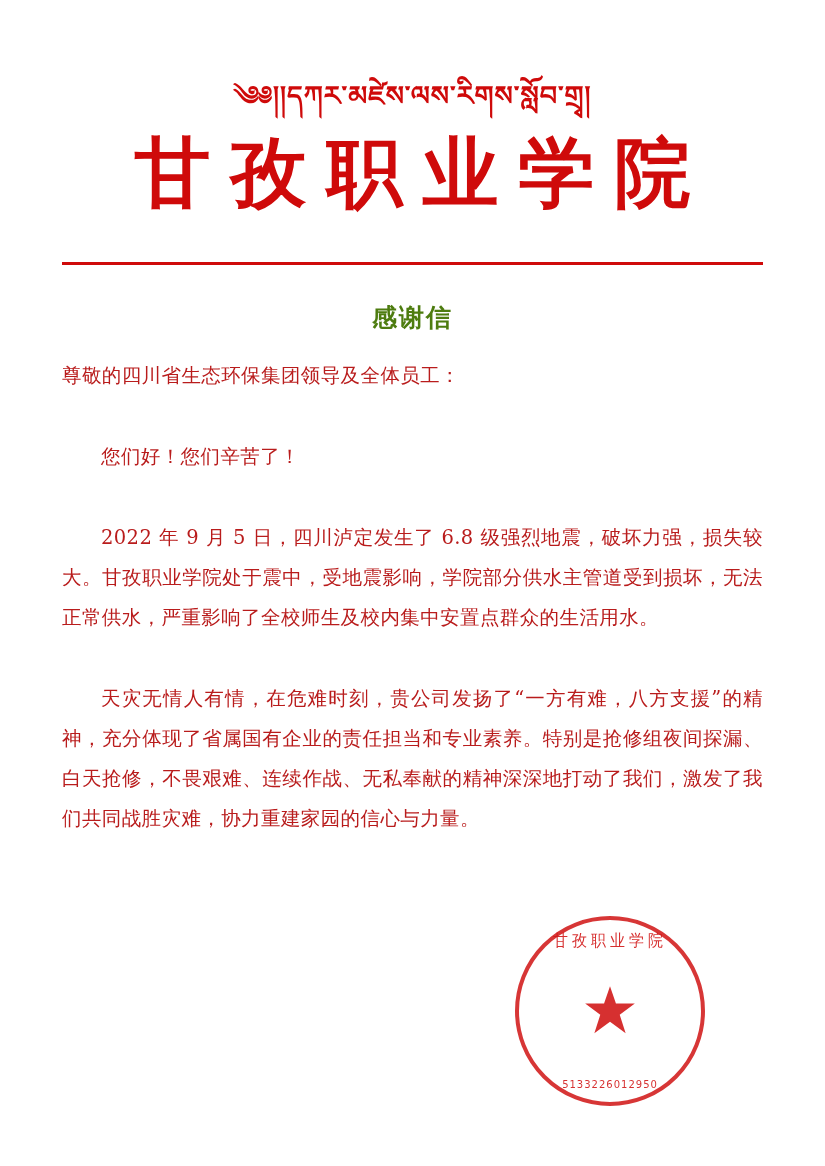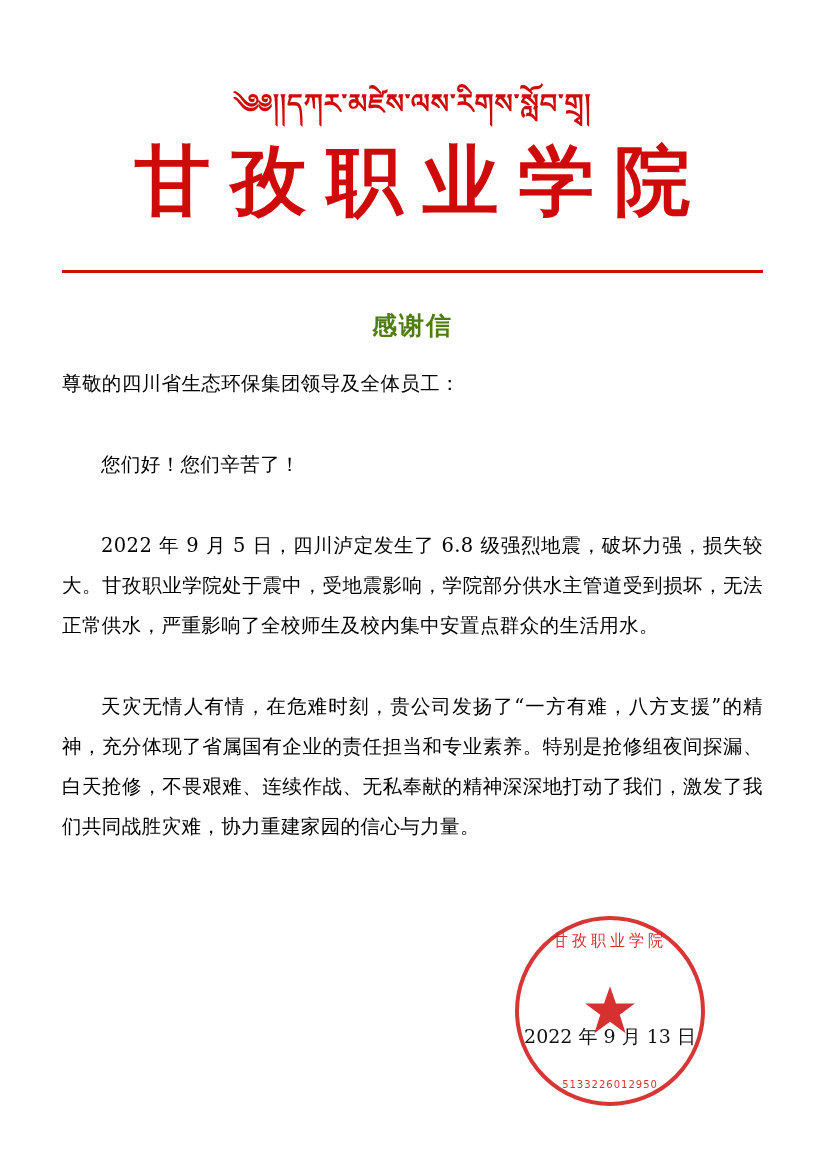--- a/index.html
+++ b/index.html
@@ -14,21 +14,21 @@
     font-family: "DejaVu Serif", "Liberation Serif", serif;
     color: #111111;
     overflow: hidden;
   }
 
   .page {
     width: 825px;
     height: 1166px;
     position: relative;
     box-sizing: border-box;
-    padding: 16px 62px;
+    padding: 8px 62px;
   }
 
   
   .letterhead {
     padding-top: 72px;
     text-align: center;
   }
   .tibetan-line {
     color: #cf0a0a;
     font-family: "DejaVu Sans", "Liberation Sans", sans-serif;
@@ -67,21 +67,21 @@
     font-family: "DejaVu Sans", "Liberation Sans", sans-serif;
   }
 
   
   .body-text {
     margin-top: 22px;
     font-size: 19.5px;
     line-height: 2.05;
     text-align: justify;
     text-justify: inter-ideograph;
-    color: #000000;
+    color: #b91c1c;
     letter-spacing: 0.4px;
   }
   .salutation {
     text-indent: 0;
   }
   .para {
     text-indent: 2em;
     margin-top: 41px;
   }
 
@@ -170,16 +170,15 @@
 
   <div class="seal-area">
     <div class="seal">
       <div class="seal-ring"></div>
       <svg class="seal-star" viewBox="0 0 100 100">
         <polygon points="50,4 61,36 96,36 68,57 79,91 50,70 21,91 32,57 4,36 39,36" fill="currentColor"></polygon>
       </svg>
       <div class="seal-top-text">甘孜职业学院</div>
       <div class="seal-bottom-text">5133226012950</div>
     </div>
-    <div class="seal-date">2022 年 9 月 13 日</div>
   </div>
 
 </div>
 
 </body></html>

